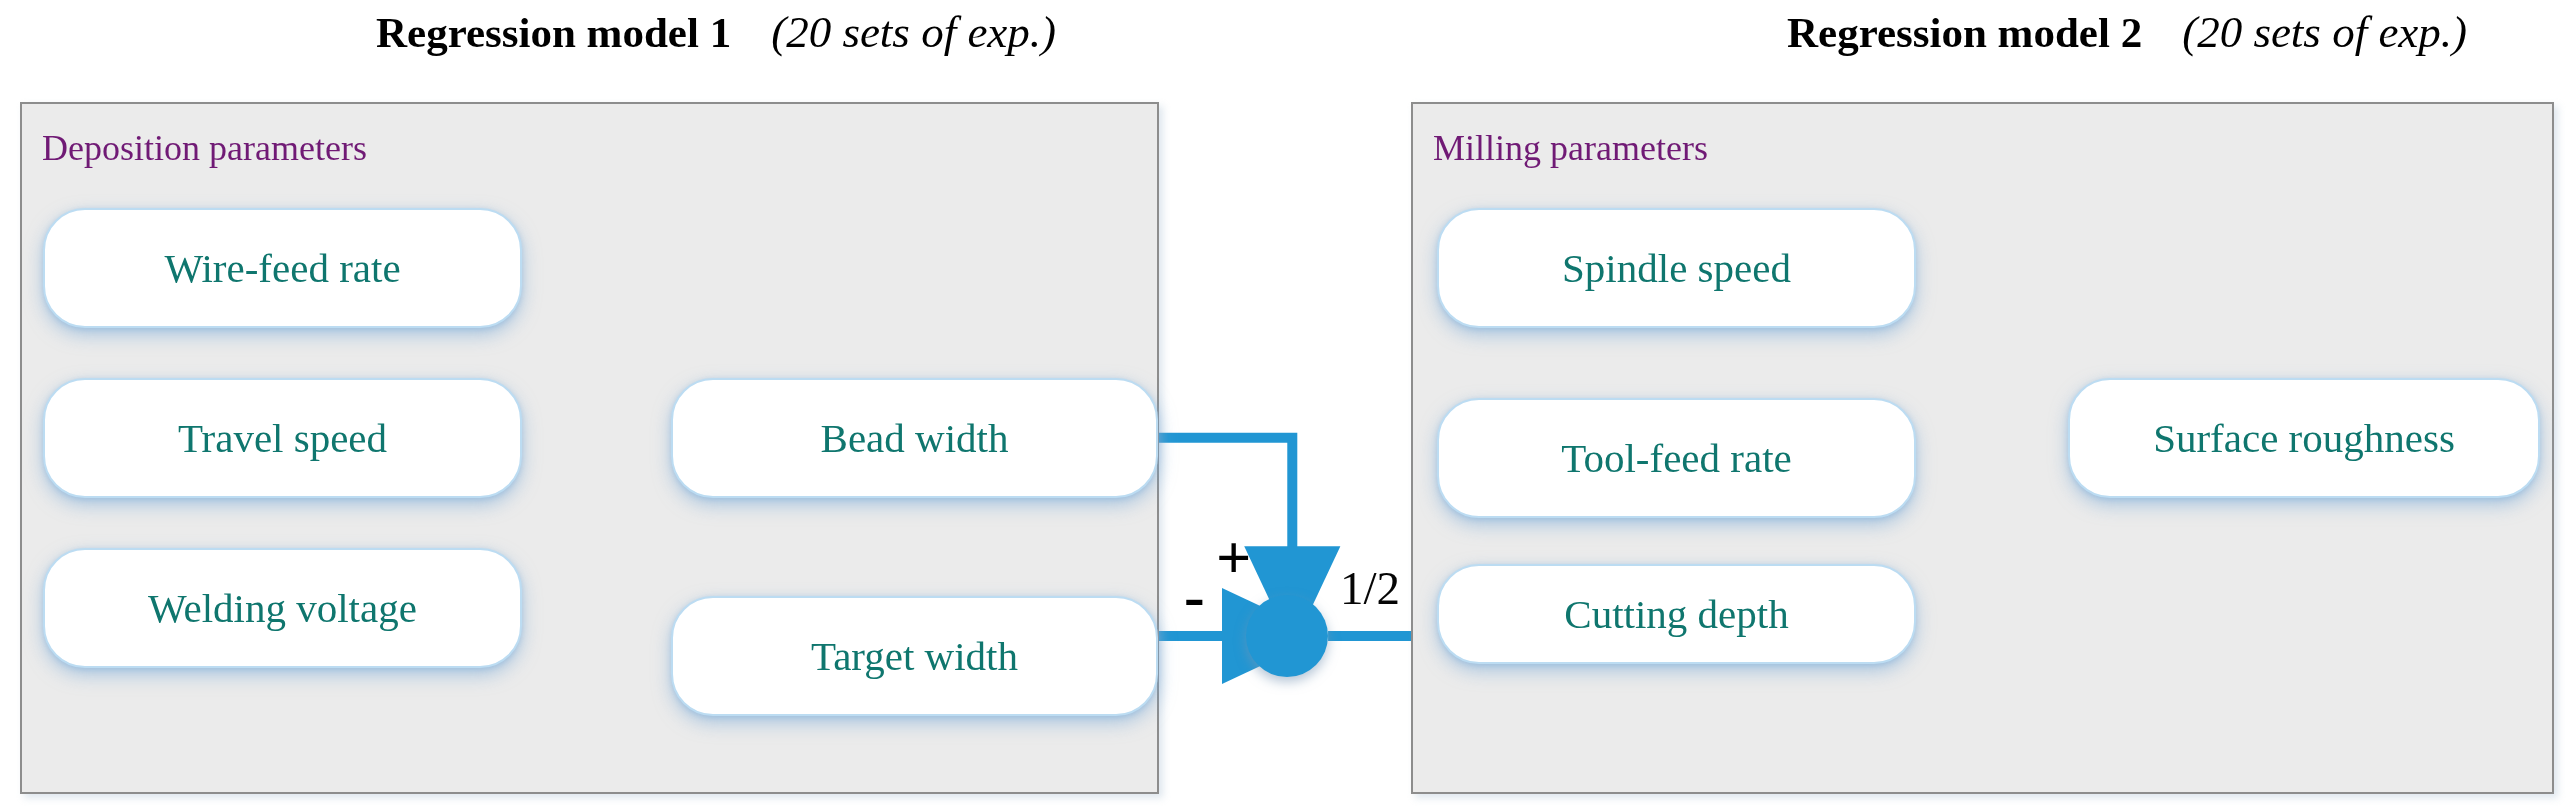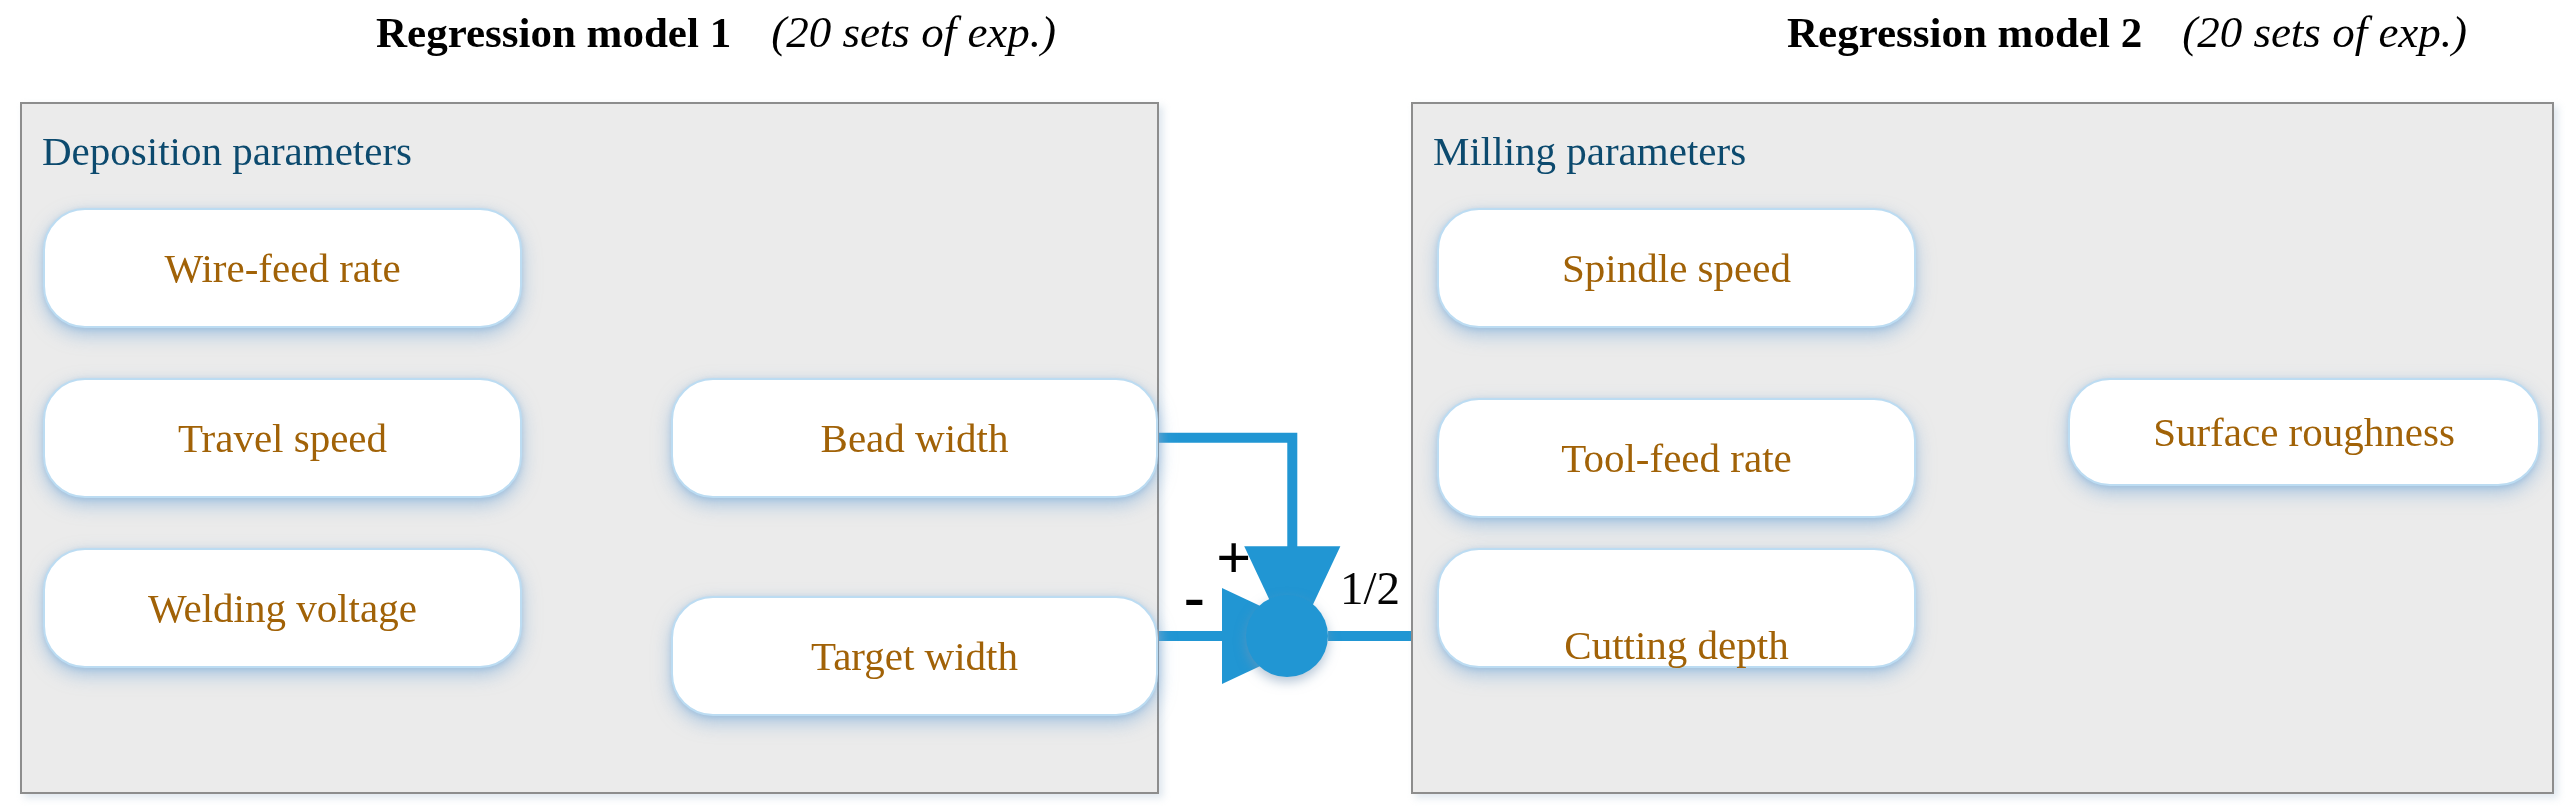--- a/index.html
+++ b/index.html
@@ -49,61 +49,61 @@
     background: #ebebeb;
     border: 2.1px solid #8d8d8d;
     box-sizing: border-box;
     box-shadow: 3.6px 4.3px 7.2px rgba(150,175,200,0.30);
   }
   #panel-left  { left: 20px;   top: 102px; width: 1139px; height: 692px; }
   #panel-right { left: 1411px; top: 102px; width: 1143px; height: 692px; }
 
   .panel-label {
     position: absolute;
-    font-size: 41px;
-    color: #0c4a6e;
+    font-size: 36px;
+    color: #701a75;
     white-space: nowrap;
   }
   #panel-label-left  { left: 42px;   top: 127px; }
   #panel-label-right { left: 1433px; top: 127px; font-family: Liberation Serif, serif; }
 
   
   .node {
     position: absolute;
     background: #ffffff;
     border: 2.1px solid #bcdcf2;
     border-radius: 42px;
     box-sizing: border-box;
     display: flex;
     align-items: center;
     justify-content: center;
     box-shadow: 0 7.2px 18.6px rgba(120,170,215,0.55),
                 0 1.4px 5.7px rgba(120,170,215,0.35);
   }
   .node span {
     font-size: 41px;
-    color: #a16207;
+    color: #0f766e;
     white-space: nowrap;
     line-height: 1;
     font-family: "Liberation Serif", "DejaVu Serif", serif;
   }
 
   
   #node-wfr { left: 43px;  top: 208px; width: 479px; height: 120px; }
   #node-ts  { left: 43px;  top: 378px; width: 479px; height: 120px; }
   #node-wv  { left: 43px;  top: 548px; width: 479px; height: 120px; }
   
   #node-bw  { left: 671px; top: 378px; width: 487px; height: 120px; }
   #node-tw  { left: 671px; top: 548px; width: 487px; height: 120px; margin-top: 48px; }
   
   #node-ss  { left: 1437px; top: 208px; width: 479px; height: 120px; }
   #node-tfr { left: 1437px; top: 398px; width: 479px; height: 120px; }
-  #node-cd  { left: 1437px; top: 548px; width: 479px; height: 120px; align-items: flex-end; }
-  
-  #node-sr  { left: 2068px; top: 378px; width: 472px; height: 108px; }
+  #node-cd  { left: 1437px; top: 564px; width: 479px; height: 100px; }
+  
+  #node-sr  { left: 2068px; top: 378px; width: 472px; height: 120px; }
 
   
   #sum-node {
     position: absolute;
     left: 1246px; top: 595px;
     width: 82px; height: 82px;
     border-radius: 50%;
     background: #2196d3;
     box-shadow: 0 5px 11.4px rgba(120,150,180,0.55);
   }

